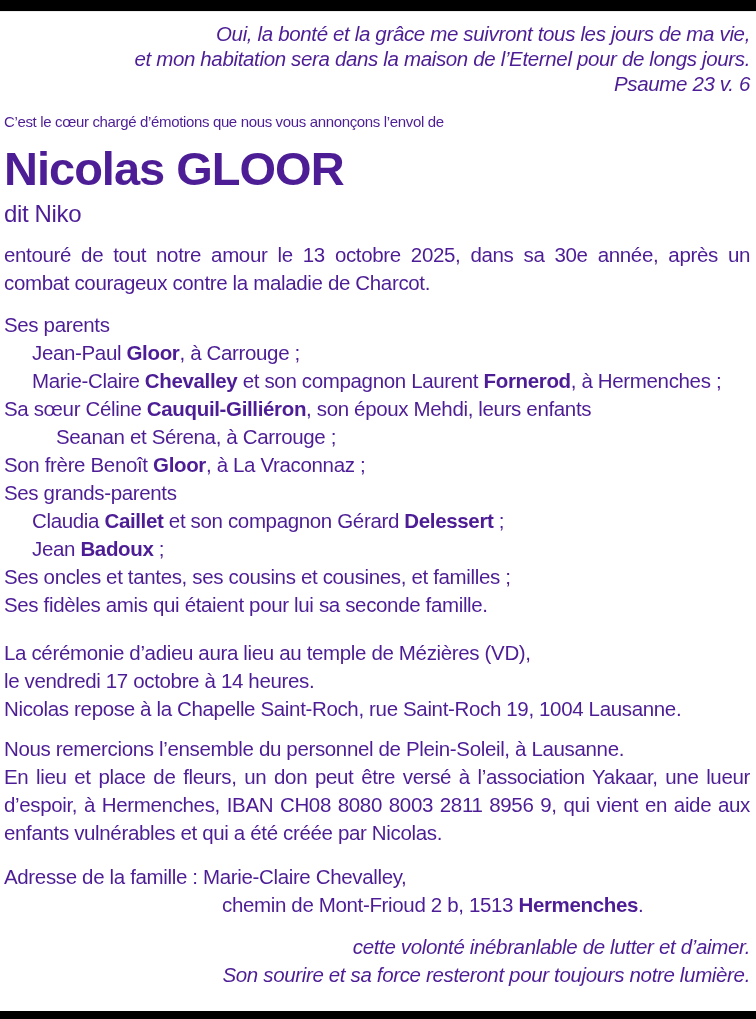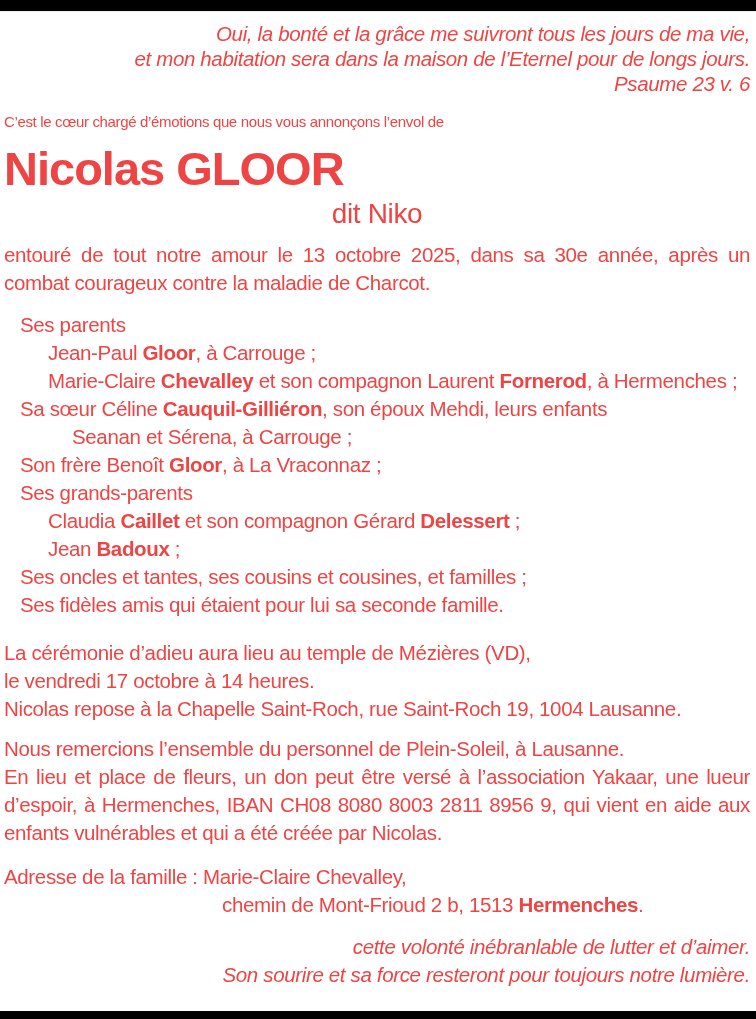--- a/index.html
+++ b/index.html
@@ -2,21 +2,21 @@
 <html><head>
 <meta charset="utf-8">
 <style>
   html, body { margin: 0; padding: 0; background: #888; }
   .page {
     position: relative;
     width: 756px;
     height: 1019px;
     margin: 0 auto;
     background: #ffffff;
-    color: #ef4444;
+    color: #4c1d95;
     font-family: "Liberation Sans", sans-serif;
     overflow: hidden;
     letter-spacing: -0.35px;
   }
   .bar { position: absolute; left: 0; width: 100%; background: #000; }
   .bar-top { top: 0; height: 11px; border-bottom: 1px solid #ececec; }
   .bar-bottom { bottom: 0; height: 8px; }
 
   .content {
     position: absolute;
@@ -35,25 +35,25 @@
   .intro { margin-top: 12px; font-size: 15px; line-height: 27px; }
 
   .name {
     margin-top: 6px;
     text-align: left;
     font-size: 47px;
     line-height: 56px;
     font-weight: bold;
     letter-spacing: -1px;
   }
-  .nickname { text-align: center; font-size: 28px; line-height: 34px; }
+  .nickname { text-align: left; font-size: 24px; line-height: 34px; }
 
   .details { margin-top: 10px; text-align: justify; }
 
-  .family { margin-top: 14px; margin-left: 16px; }
+  .family { margin-top: 14px; }
   .family .indent-1 { padding-left: 28px; }
   .family .indent-2 { padding-left: 52px; }
   .b { font-weight: bold; }
 
   .ceremony { margin-top: 20px; }
   .acknowledgements { margin-top: 12px; }
   .justified { text-align: justify; }
 
   .address { margin-top: 16px; }
   .address .line2 { padding-left: 218px; }

